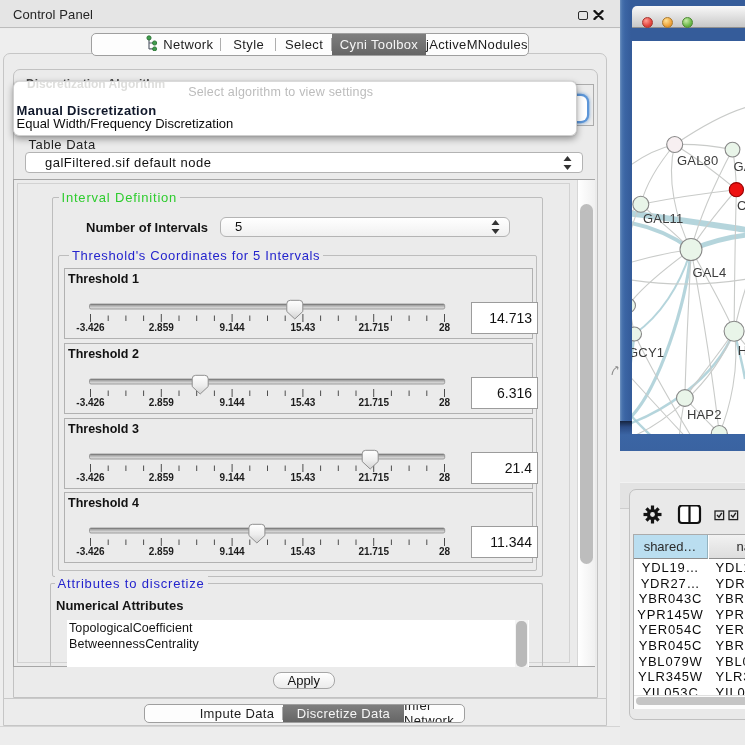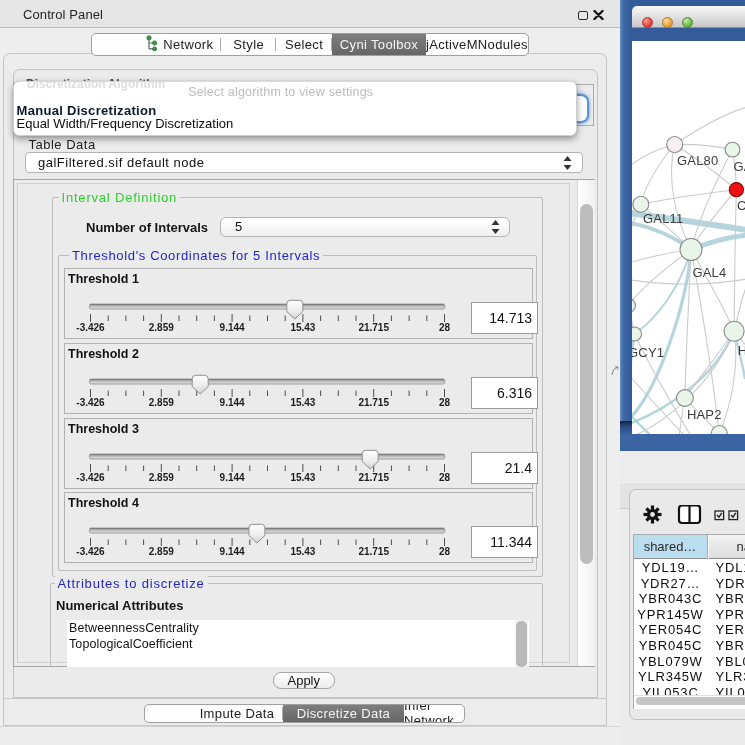--- a/index.html
+++ b/index.html
@@ -1,21 +1,21 @@
 <!DOCTYPE html>
 <html><head><meta charset="utf-8">
 <style>
 * { margin:0; padding:0; box-sizing:border-box; }
 html,body { width:745px; height:745px; overflow:hidden; background:#ececec;
   font-family:"Liberation Sans", sans-serif; position:relative; }
 .abs { position:absolute; }
 
 #titlebar { left:0; top:0; width:620px; height:28px; background:#e5e5e5;
   border-bottom:1px solid #bcbcbc; }
-#titlebar .t { position:absolute; left:23px; top:7px; font-size:13px; letter-spacing:0.1px; color:#252525; }
+#titlebar .t { position:absolute; left:13px; top:7px; font-size:13px; letter-spacing:0.1px; color:#252525; }
 #float-ic { left:577.5px; top:11px; width:10px; height:8.5px; border:1.6px solid #2a2a2a; border-radius:2px; }
 #leftbg { left:0; top:29px; width:620px; height:716px; background:#eeeeee; }
 #tabpanel { left:3px; top:53px; width:604px; height:673px; border:1px solid #c6c6c6;
   border-radius:7px 7px 0 0; background:#ececec; }
 #innerpanel { left:13px; top:69px; width:584.5px; height:629px; border:1px solid #c2c2c2;
   border-radius:7px 7px 0 0; background:#ebebeb; }
 
 .seg { display:flex; border:1px solid #9f9f9f; border-radius:5px; background:#fdfdfd;
   overflow:hidden; font-size:13px; letter-spacing:0.35px; color:#1d1d1d;padding-left:46px; }
 .seg div { display:flex; align-items:center; justify-content:center;
@@ -33,21 +33,21 @@
   box-shadow:0 0 0 2.2px #5d96d8, 0 0 3px 2.5px rgba(95,151,214,0.55); }
 #alglabel { left:26px; top:76.5px; font-size:12px; font-weight:bold; color:#4a4a4a; }
 #popup { left:13px; top:81px; width:563.5px; height:55px; background:#ffffff; border:1px solid #cfcfcf; border-top-color:#dadada;
   border-radius:6px; box-shadow:0 3px 7px rgba(0,0,0,0.38), 0 0 1px rgba(0,0,0,0.3); overflow:hidden; }
 #popup .ghost { position:absolute; left:13px; top:-5.5px; font-size:12px; font-weight:bold; color:#dededc; }
 #popup .r1 { position:absolute; left:0; right:28px; top:2.5px; text-align:center; font-size:12.5px; letter-spacing:0.2px; color:#bcbcbc; }
 #popup .r2 { position:absolute; left:2.5px; top:102px; font-size:13px; font-weight:bold; letter-spacing:0.3px; color:#0f172a; top:20.5px; }
 #popup .r3 { position:absolute; left:2.5px; top:34px; font-size:13px; color:#0c0c0c; }
 #tdlabel { left:28.5px; top:136.5px; font-size:13px; letter-spacing:0.5px; color:#222; }
 #tdcombo { left:25px; top:151.5px; width:558px; height:21px; border:1px solid #b3b3b3; border-radius:4px;
-  background:#fff; font-size:13px; letter-spacing:0.5px; color:#111; line-height:19px; padding-left:12px; }
+  background:#fff; font-size:13px; letter-spacing:0.5px; color:#111; line-height:19px; padding-left:19px; }
 
 #scrollpane { left:13px; top:179px; width:582px; height:488px; border:1px solid #a6a6a6; background:#ebebeb; }
 #formborder { left:17px; top:183px; width:553px; height:480px; border:1px solid #d2d2d2; }
 .fieldset { position:absolute; border:1px solid #bdbdbd; border-radius:2px; }
 .ftitle { position:absolute; top:-8px; font-size:13px; background:#ebebeb; padding:0 3px; line-height:16px; }
 .ls8 { letter-spacing:0.8px; }
 #fs1 { left:51.5px; top:196.5px; width:491.5px; height:380px; }
 #fs2 { left:58px; top:254.5px; width:479px; height:316px; }
 #fs3 { left:49.5px; top:583px; width:493.5px; height:83.5px; border-bottom:none; }
 #noilabel { left:86px; top:220px; font-size:13px; font-weight:bold; color:#141414; }
@@ -205,22 +205,22 @@
 <text x="302.9" y="555.2" font-size="10" font-weight="bold" fill="#1c1c1c" text-anchor="middle">15.43</text>
 <text x="373.7" y="555.2" font-size="10" font-weight="bold" fill="#1c1c1c" text-anchor="middle">21.715</text>
 <text x="444.5" y="555.2" font-size="10" font-weight="bold" fill="#1c1c1c" text-anchor="middle">28</text>
 <path d="M 248.9,527.8 Q 248.9,524.3 252.4,524.3 L 261.4,524.3 Q 264.9,524.3 264.9,527.8 L 264.9,535.5 L 256.9,543.0 L 248.9,535.5 Z" fill="url(#thm)" stroke="#8f8f8f" stroke-width="1"></path>
 </svg>
 <div class="abs fieldset" id="fs3">
     <span class="ftitle ls8" style="left:4px;color:#2424cd">Attributes to discretize</span>
   </div>
 <div class="abs" id="numattr">Numerical Attributes</div>
 <div class="abs" id="listbox">
+    <div>TopologicalCoefficient</div>
     <div>BetweennessCentrality</div>
-    <div>TopologicalCoefficient</div>
   </div>
 <div class="abs" id="listvsb">
     <div class="th"></div>
   </div>
 <div class="abs" id="vsb">
     <div class="th"></div>
   </div>
 
 <div class="abs" id="applybtn">Apply</div>
 <div class="abs" id="botline1"></div>

